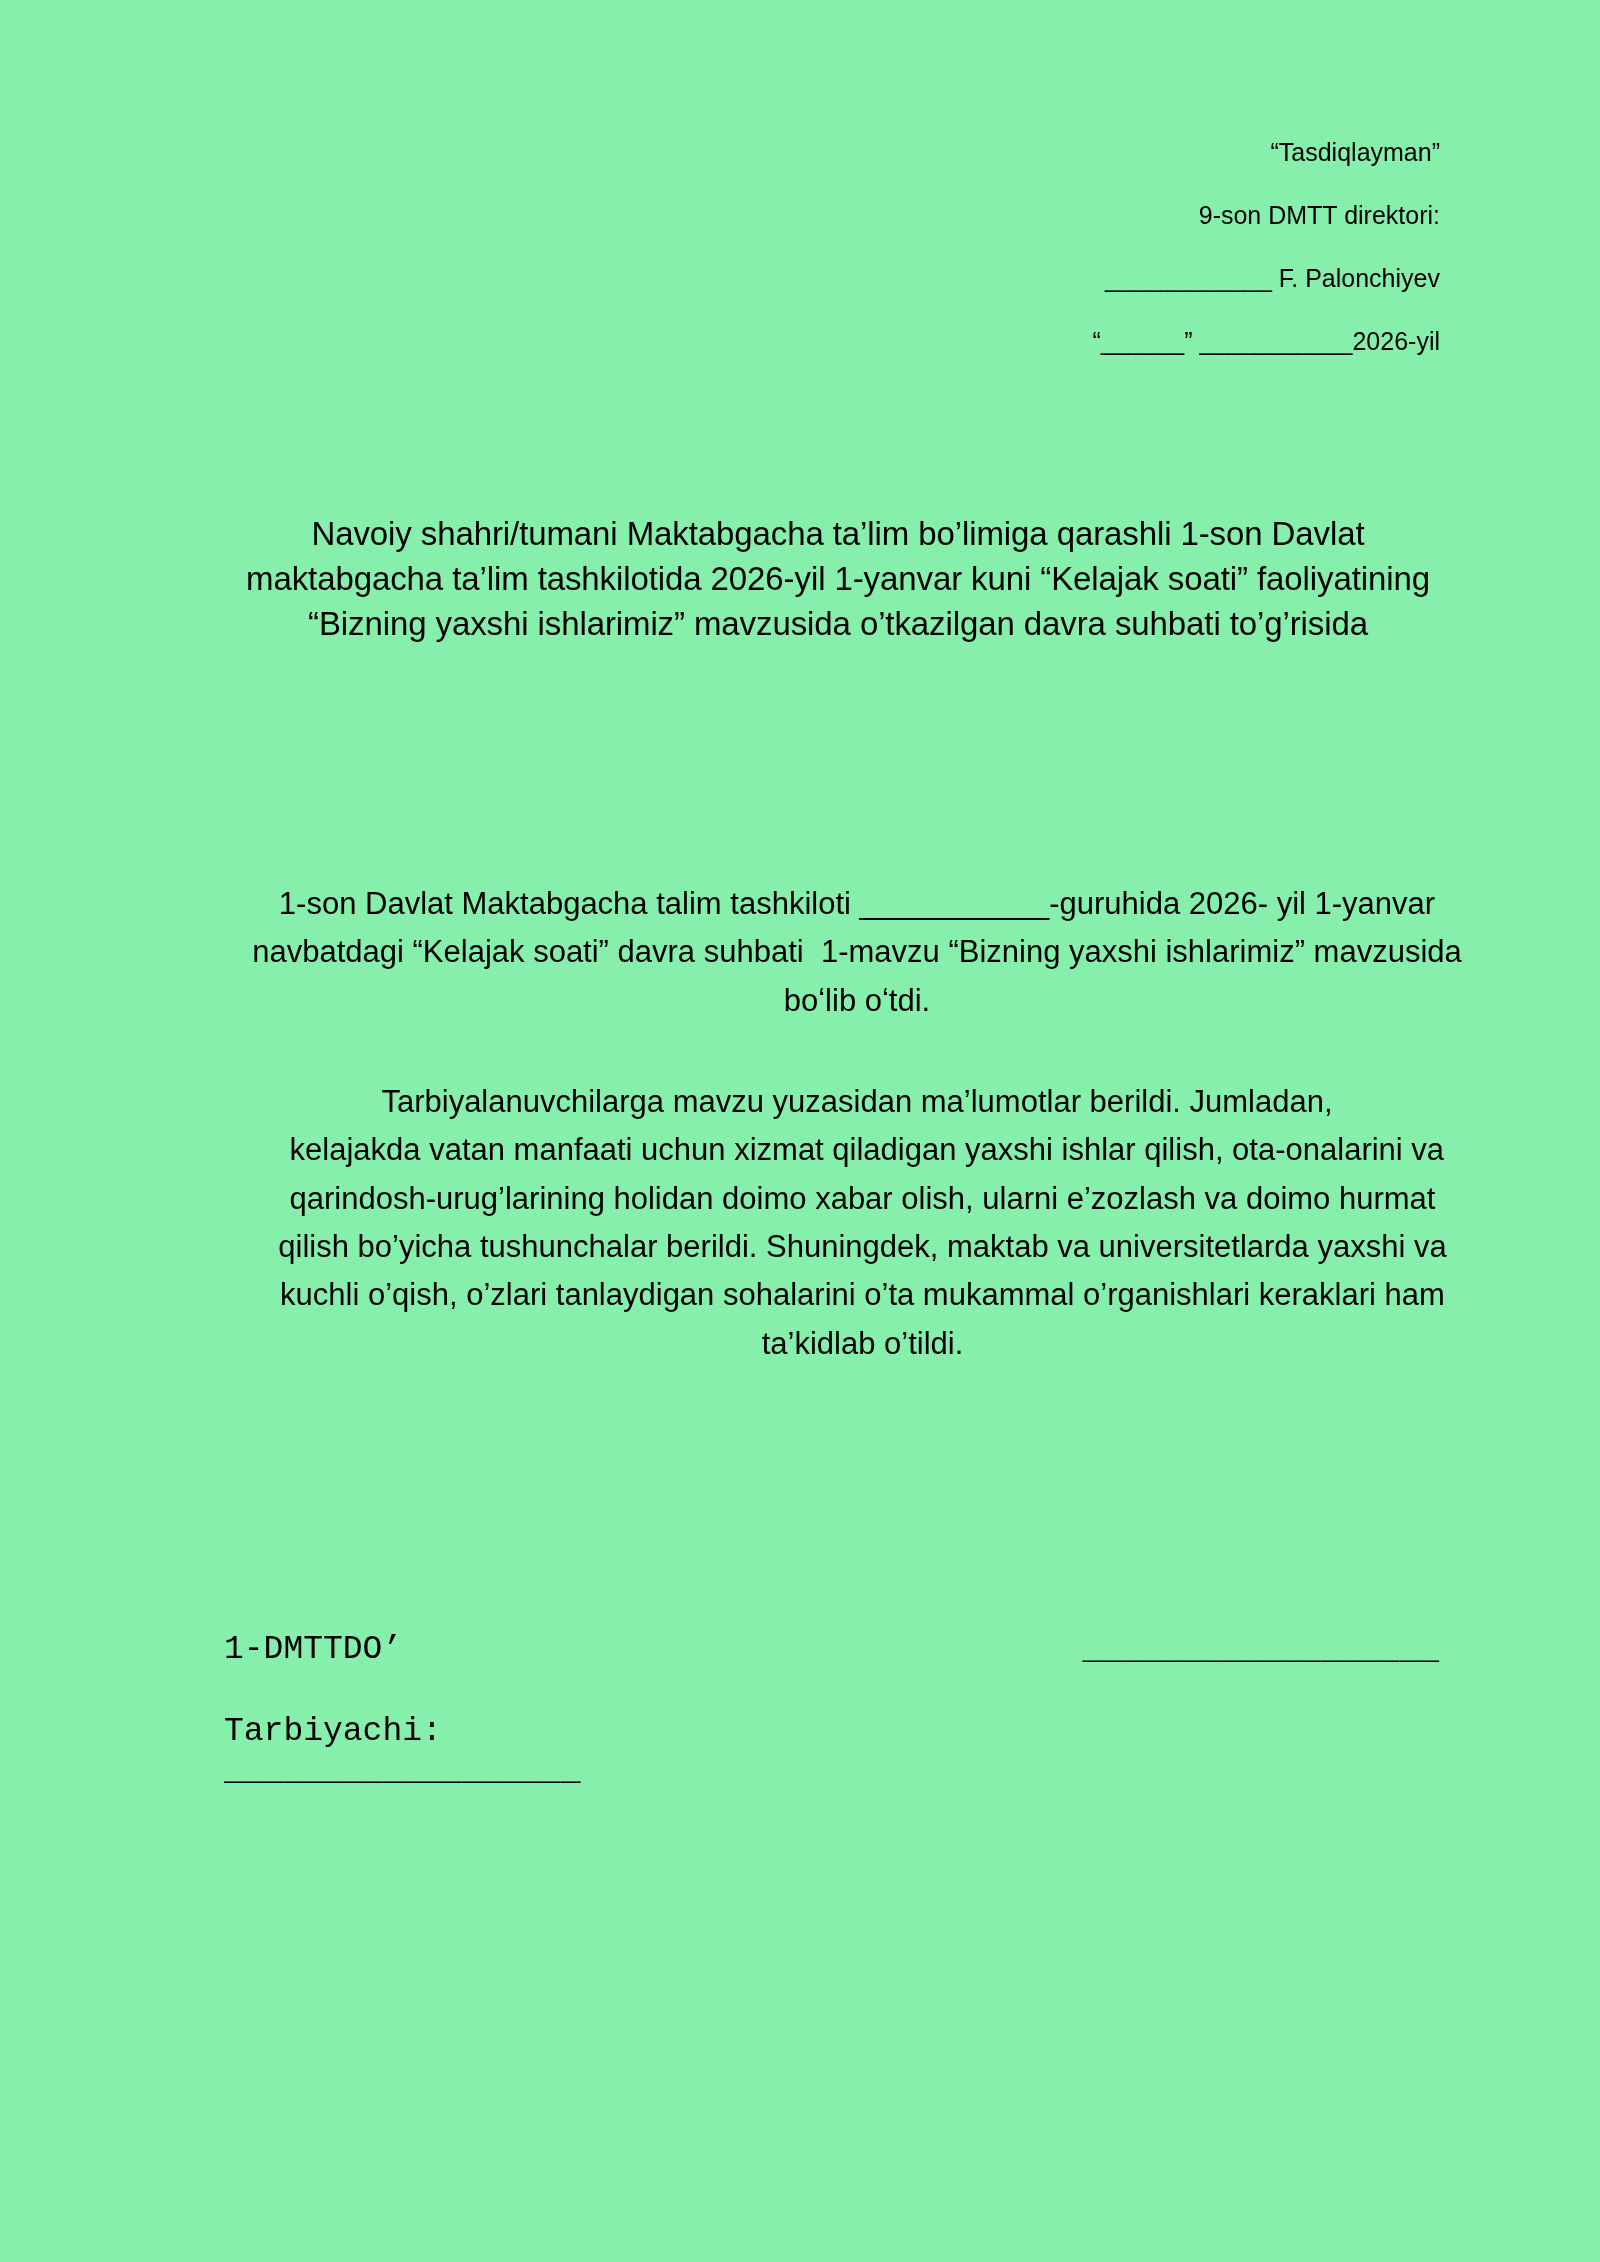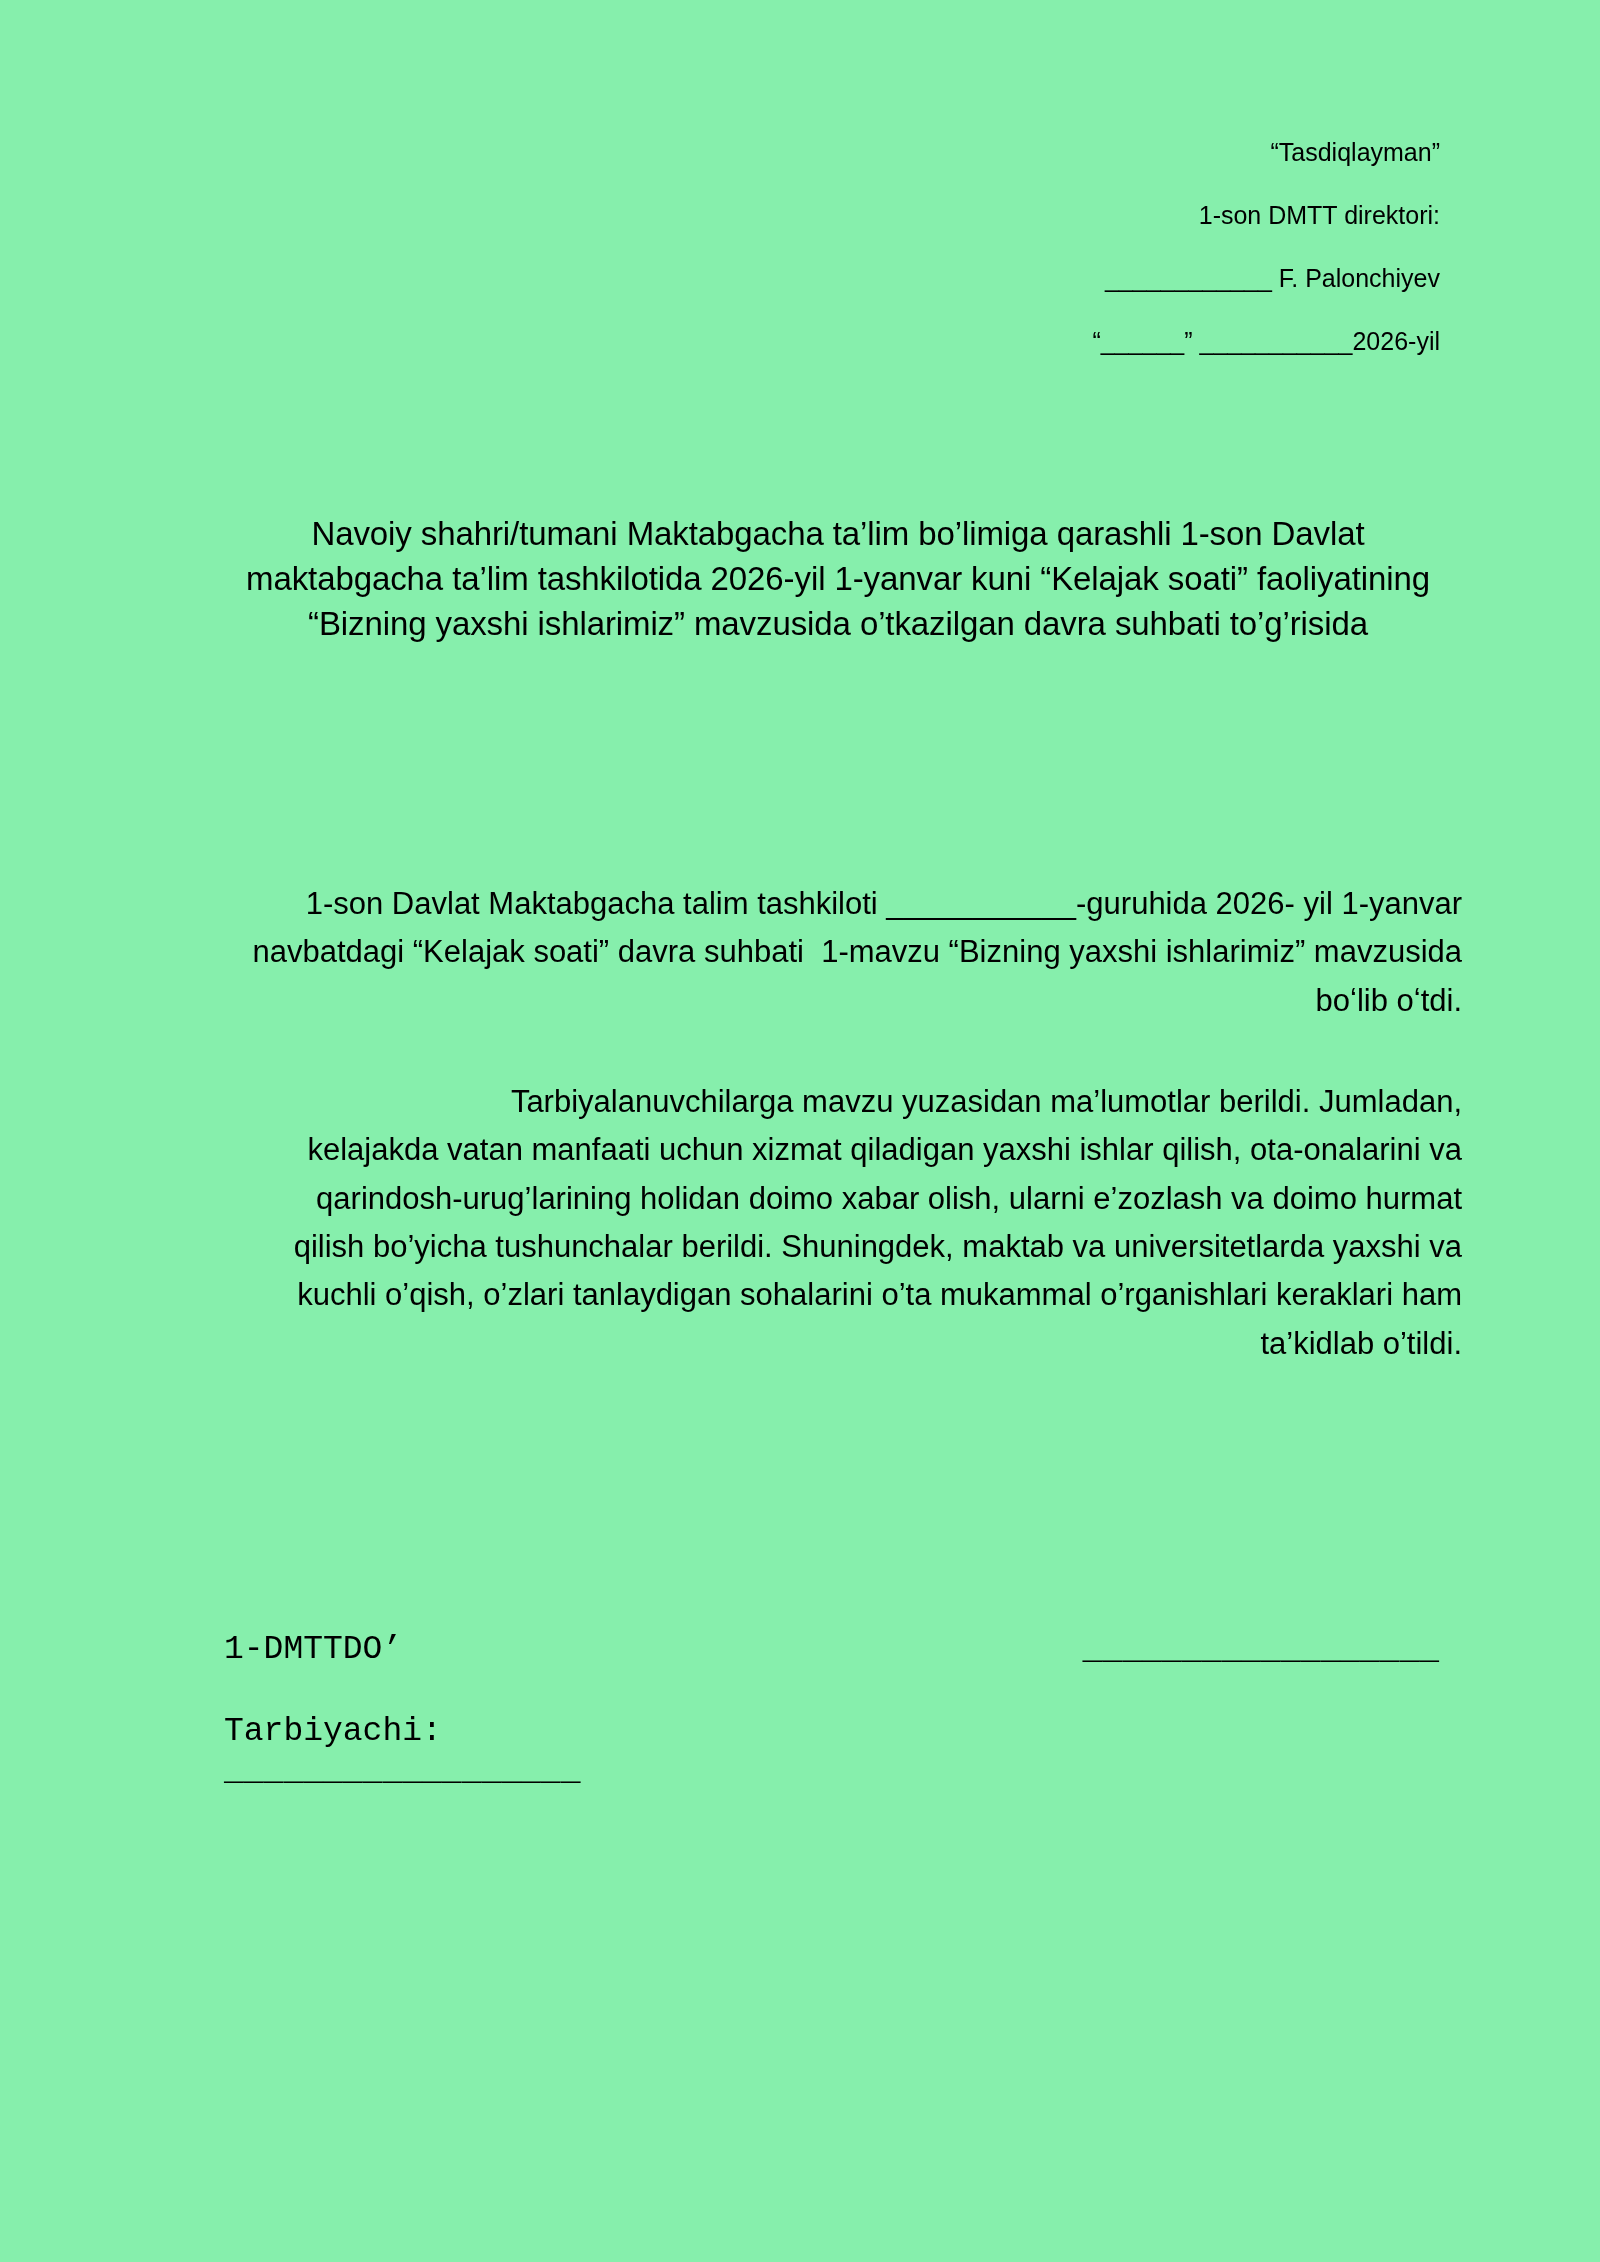--- a/index.html
+++ b/index.html
@@ -60,22 +60,23 @@
     text-align: center;
     font-size: 39px;
     line-height: 1.2;
   }
 
   
   .para {
     position: absolute;
     font-size: 31px;
     line-height: 1.56;
-    text-align: right;
+    text-align: center;
     white-space: pre-wrap;
+    margin-left: 10px;
   }
   .para-1 {
     left: 232px;
     top: 880px;
     width: 1230px;
   }
   .para-2 {
     left: 232px;
     top: 1078px;
     width: 1230px;
@@ -115,21 +116,21 @@
     letter-spacing: 0px;
   }
 </style>
 </head>
 <body>
 
 <div class="page">
 
   <div class="approval-block">
     <span class="approval-line">“Tasdiqlayman”</span>
-    <span class="approval-line">1-son DMTT direktori:</span>
+    <span class="approval-line">9-son DMTT direktori:</span>
     <span class="approval-line">____________ F. Palonchiyev</span>
     <span class="approval-line">“______” ___________2026-yil</span>
   </div>
 
   <div class="doc-title">Navoiy shahri/tumani Maktabgacha ta’lim bo’limiga qarashli 1-son Davlat maktabgacha ta’lim tashkilotida 2026-yil 1-yanvar kuni “Kelajak soati”  faoliyatining “Bizning yaxshi ishlarimiz” mavzusida o’tkazilgan davra suhbati  to’g’risida</div>
 
 
   <div class="para para-1">1-son Davlat Maktabgacha talim tashkiloti ___________-guruhida 2026- yil 1-yanvar navbatdagi “Kelajak soati” davra suhbati  1-mavzu “Bizning yaxshi ishlarimiz” mavzusida boʻlib oʻtdi.</div>
 
   <div class="para para-2"><span class="first-line">Tarbiyalanuvchilarga mavzu yuzasidan ma’lumotlar berildi. Jumladan,</span><span class="cont-line"> kelajakda vatan manfaati uchun xizmat qiladigan yaxshi ishlar qilish, ota-onalarini va qarindosh-urug’larining holidan doimo xabar olish, ularni e’zozlash va doimo hurmat qilish bo’yicha tushunchalar berildi. Shuningdek, maktab va universitetlarda yaxshi va kuchli o’qish, o’zlari tanlaydigan sohalarini o’ta mukammal o’rganishlari keraklari ham ta’kidlab o’tildi.</span></div>

